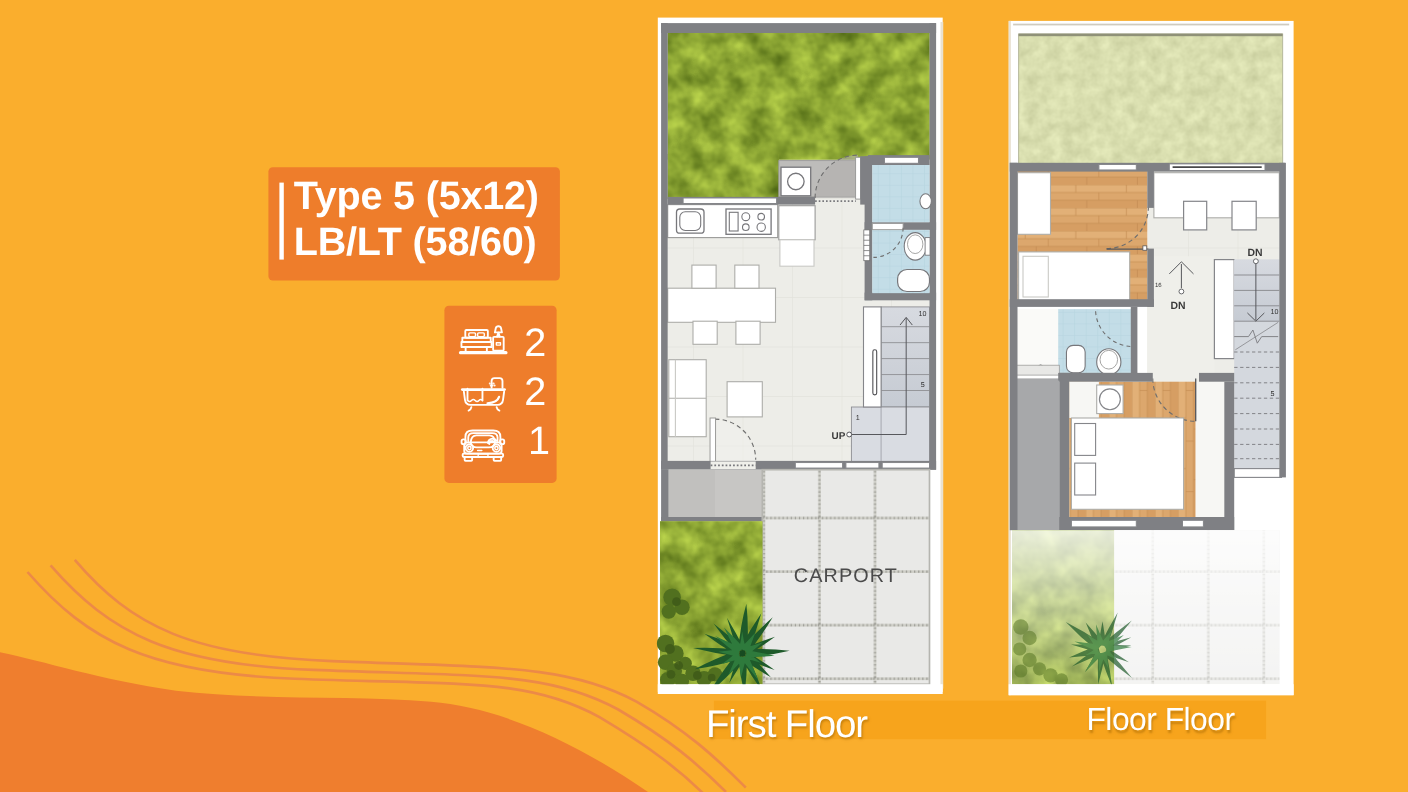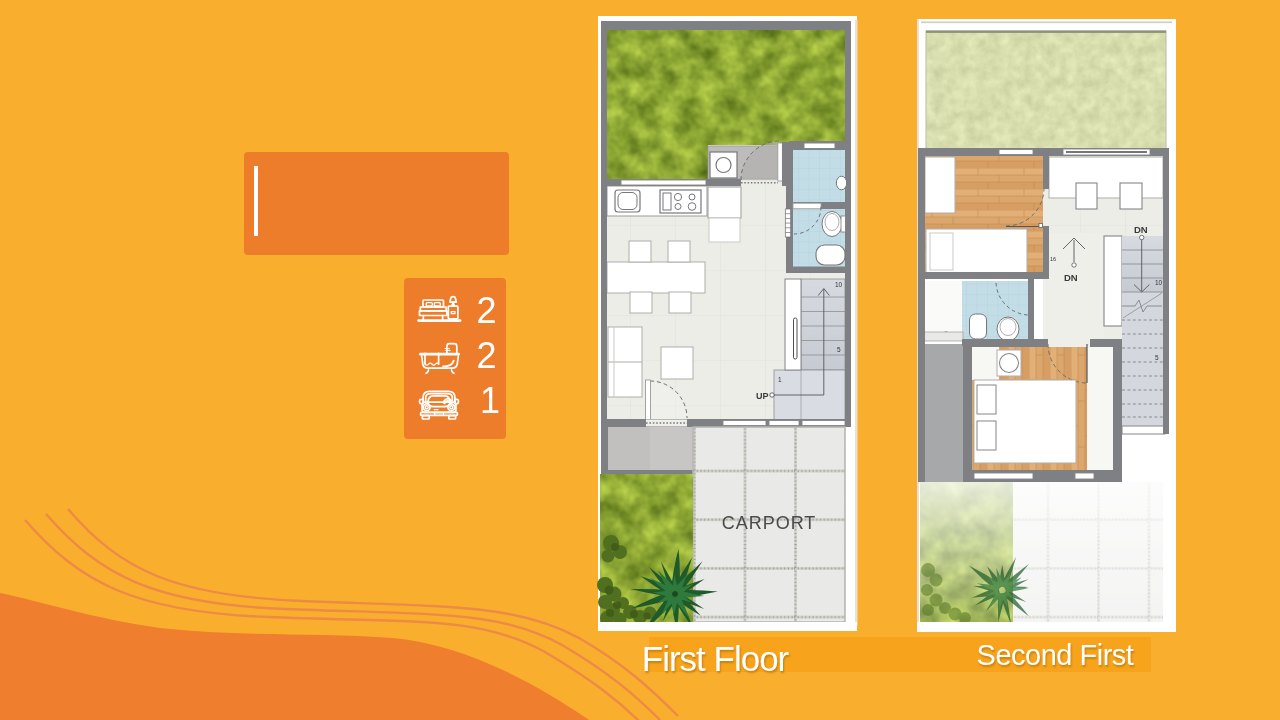--- a/index.html
+++ b/index.html
@@ -20,20 +20,21 @@
 
   <path d="M68,509 C120,570 175,596 302,601 C452,607 516,604 579,638 C624,664 650,688 678,716" fill="none" stroke="#EC8A47" stroke-width="2.4"></path>
 </svg>
 
 <div class="abs" style="left:649px;top:637px;width:502px;height:35px;background:#F7A41C"></div>
 
 <div class="abs" style="left:244px;top:152px;width:265px;height:103px;background:#EE7D2B;border-radius:4px">
 
   <div class="abs" style="left:10px;top:14px;width:4px;height:70px;background:#ffffff"></div>
 
+  <div class="abs" style="left:23px;top:5px;width:250px;color:#fff;font-weight:bold;font-size:36px;line-height:42px;letter-spacing:-0.2px;white-space:nowrap">Type 5 (5x12)<br>LB/LT (58/60)</div>
 </div>
 
 <div class="abs" style="left:404px;top:278px;width:102px;height:161px;background:#EE7D2B;border-radius:4px">
 <svg width="102" height="161" viewBox="0 0 102 161" fill="none" stroke="#ffffff" stroke-width="1.7" stroke-linecap="round" stroke-linejoin="round">
 
   <g>
     <rect x="19" y="22" width="20.5" height="7" rx="1"></rect>
     <rect x="22.2" y="24.6" width="6.1" height="3.4" rx="1" stroke-width="1.3"></rect>
     <rect x="30.2" y="24.6" width="6.1" height="3.4" rx="1" stroke-width="1.3"></rect>
     <rect x="16.3" y="29" width="25.8" height="3.9"></rect>
@@ -87,21 +88,21 @@
     <rect x="18.4" y="137.6" width="6.8" height="3.4" rx="0.8"></rect>
     <rect x="44.8" y="137.6" width="6.8" height="3.4" rx="0.8"></rect>
   </g>
 
   <text x="76" y="134.8" font-size="36" fill="#ffffff" stroke="none" font-family="Liberation Sans, sans-serif">1</text>
 </svg>
 </div>
 
 <div class="abs" style="left:570px;top:639px;width:290px;text-align:center;color:#fff;font-size:35px;letter-spacing:-1px;text-shadow:1px 2px 2px rgba(160,100,0,.55)">First Floor</div>
 
-<div class="abs" style="left:910px;top:639px;width:290px;text-align:center;color:#fff;font-size:29px;letter-spacing:-0.5px;text-shadow:1px 2px 2px rgba(160,100,0,.55)">Second First</div>
+<div class="abs" style="left:910px;top:639px;width:290px;text-align:center;color:#fff;font-size:29px;letter-spacing:-0.5px;text-shadow:1px 2px 2px rgba(160,100,0,.55)">Floor Floor</div>
 
 <svg id="plan1" class="abs" style="left:597px;top:15px" width="262" height="616" viewBox="597 15 262 616">
 <defs>
   <filter id="grass" x="0%" y="0%" width="100%" height="100%" color-interpolation-filters="sRGB">
     <feTurbulence type="fractalNoise" baseFrequency="0.05" numOctaves="3" seed="7"></feTurbulence>
     <feColorMatrix type="matrix" values="0.52 0 0 0 0.29  0.52 0 0 0 0.39  0.27 0 0 0 0.068  0 0 0 0 1"></feColorMatrix>
     <feComposite operator="in" in2="SourceGraphic"></feComposite>
   </filter>
   <filter id="paleg" x="0%" y="0%" width="100%" height="100%" color-interpolation-filters="sRGB">
     <feTurbulence type="fractalNoise" baseFrequency="0.09" numOctaves="3" seed="4"></feTurbulence>

